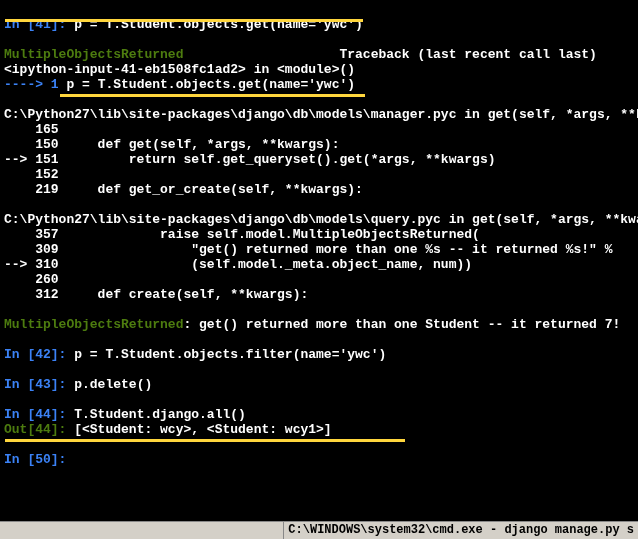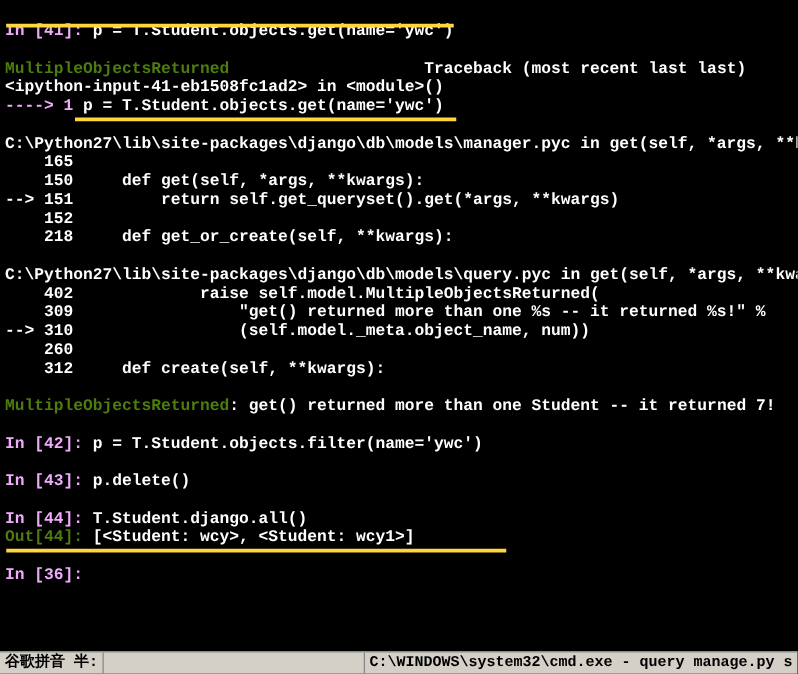--- a/index.html
+++ b/index.html
@@ -1,60 +1,59 @@
 <!DOCTYPE html>
 <html><head>
 <meta charset="utf-8">
 <style>
 html,body{margin:0;padding:0;background:#000;color:#fff;font-family:"Courier New",monospace;font-size:13px;line-height:15px;width:638px;height:539px;overflow:hidden;font-weight:bold}
 .terminal{padding:2px 4px;white-space:pre;position:relative}
-.green{color:#f0abfc}
+.green{color:#3b82f6}
 .red{color:#4d7c0f}
 .ul1{position:absolute;height:3px;background:#ffd63d;left:5px;top:19px;width:358px}
 .ul2{position:absolute;height:3px;background:#ffd63d;left:60px;top:94px;width:305px}
 .ul3{position:absolute;height:3px;background:#ffd63d;left:5px;top:439px;width:400px}
 .statusbar{position:absolute;left:0;bottom:0;width:100%;height:17px;background:#d4d0c8;color:#000;font-family:SimSun,"Courier New",monospace;font-size:12px;display:flex;border-top:1px solid #888}
 .statusbar .cell{padding:1px 4px 0 4px;border-right:1px solid #888;white-space:nowrap}
 .statusbar .cell.right{margin-left:auto;border-left:1px solid #888;border-right:none;overflow:hidden}
 </style>
 </head>
 <body>
 
 <div class="terminal">
 <span class="green">In [41]: </span><span>p = T.Student.objects.get(name='ywc')</span>
 <span></span>
-<span class="red">MultipleObjectsReturned</span><span>                    Traceback (most recent last last)</span>
+<span class="red">MultipleObjectsReturned</span><span>                    Traceback (last recent call last)</span>
 <span>&lt;ipython-input-41-eb1508fc1ad2&gt;</span><span> in </span><span>&lt;module&gt;</span><span>()</span>
 <span class="green">----&gt; 1 </span><span>p = T.Student.objects.get(name='ywc')</span>
 <span></span>
 <span>C:\Python27\lib\site-packages\django\db\models\manager.pyc in get(self, *args, **kwargs)</span>
 <span>    165</span>
 <span>    150     def get(self, *args, **kwargs):</span>
 <span>--&gt; 151         return self.get_queryset().get(*args, **kwargs)</span>
 <span>    152</span>
-<span>    218     def get_or_create(self, **kwargs):</span>
+<span>    219     def get_or_create(self, **kwargs):</span>
 <span></span>
 <span>C:\Python27\lib\site-packages\django\db\models\query.pyc in get(self, *args, **kwargs)</span>
-<span>    402             raise self.model.MultipleObjectsReturned(</span>
+<span>    357             raise self.model.MultipleObjectsReturned(</span>
 <span>    309                 "get() returned more than one %s -- it returned %s!" %</span>
 <span>--&gt; 310                 (self.model._meta.object_name, num))</span>
 <span>    260</span>
 <span>    312     def create(self, **kwargs):</span>
 <span></span>
 <span class="red">MultipleObjectsReturned</span><span>: get() returned more than one Student -- it returned 7!</span>
 <span></span>
 <span class="green">In [42]: </span><span>p = T.Student.objects.filter(name='ywc')</span>
 <span></span>
 <span class="green">In [43]: </span><span>p.delete()</span>
 <span></span>
 <span class="green">In [44]: </span><span>T.Student.django.all()</span>
 <span class="red">Out[44]: </span><span>[&lt;Student: wcy&gt;, &lt;Student: wcy1&gt;]</span>
 <span></span>
-<span class="green">In [36]:</span>
+<span class="green">In [50]:</span>
 <div class="ul1"></div>
 <div class="ul2"></div>
 <div class="ul3"></div>
 </div>
 
 <div class="statusbar">
-  <div class="cell">谷歌拼音 半:</div>
-  <div class="cell right">C:\WINDOWS\system32\cmd.exe - query manage.py s</div>
+  <div class="cell right">C:\WINDOWS\system32\cmd.exe - django manage.py s</div>
 </div>
 
 </body></html>

